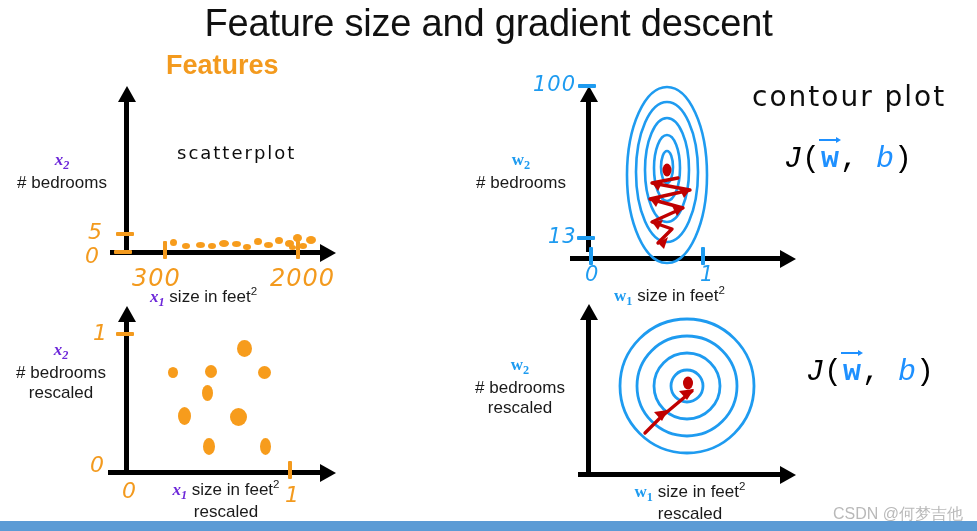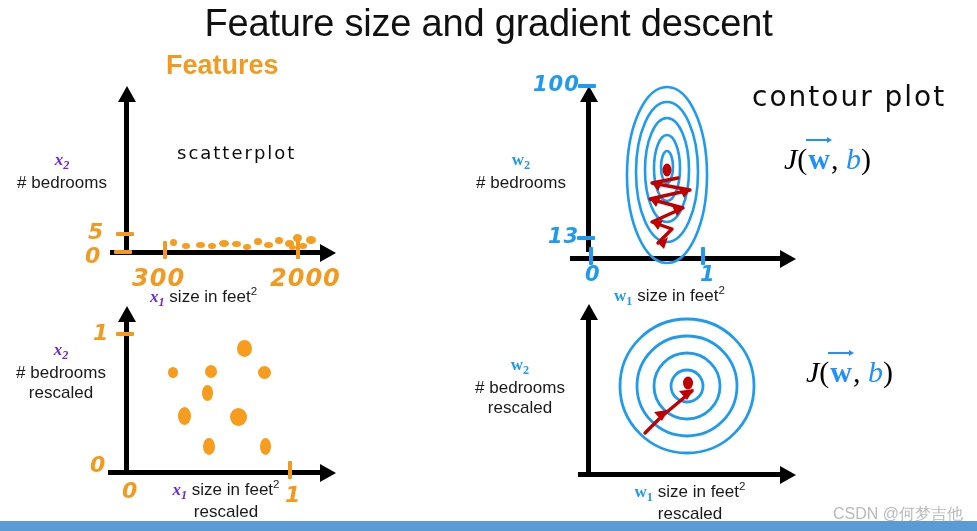--- a/index.html
+++ b/index.html
@@ -78,21 +78,21 @@
   }
   .tick-h { height: 4px; width: 18px; }
   .tick-v { width: 4px; height: 18px; }
   .tick-orange { background: #F39A1E; }
   .tick-blue   { background: #1E9BF0; }
 
   
   .hand-num {
     position: absolute;
     font-family: "DejaVu Sans", sans-serif;
-    font-weight: 700;
+    font-weight: 400;
     font-style: italic;
     white-space: nowrap;
     letter-spacing: 1px;
   }
   .hand-orange { color: #F39A1E; }
   .hand-blue   { color: #1E9BF0; }
 
   
   .handwrite {
     position: absolute;
@@ -129,21 +129,21 @@
   
   .dot {
     position: absolute;
     background: #F79C1C;
     border-radius: 50%;
   }
 
   
   .cost-formula {
     position: absolute;
-    font-family: Liberation Serif, serif;
+    font-family: Liberation Mono, monospace;
     font-size: 30px;
     color: #000000;
     white-space: nowrap;
   }
   .cost-formula .jsym { font-style: italic; }
   .cost-formula .wvec {
     color: #1E90FF;
     font-weight: 700;
     position: relative;
     display: inline-block;

